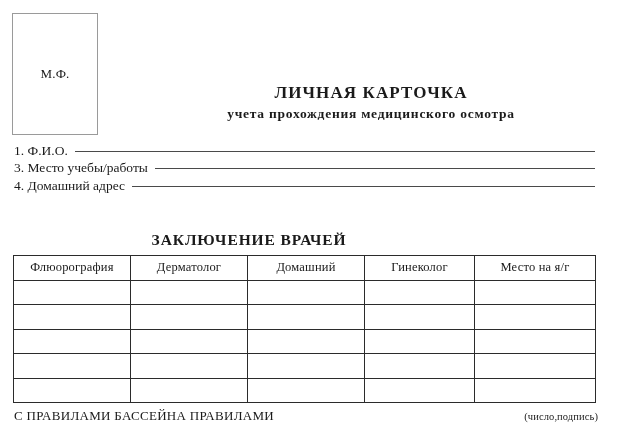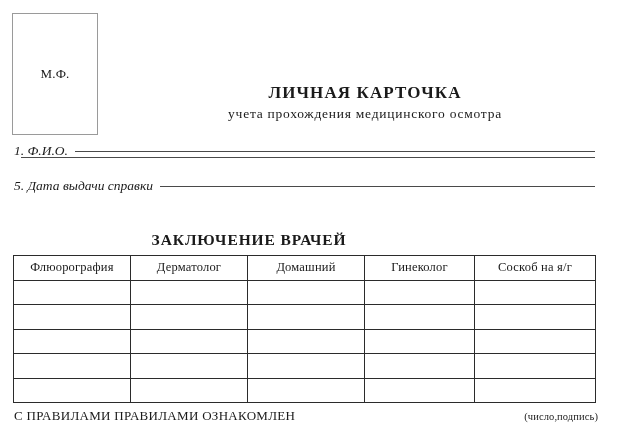--- a/index.html
+++ b/index.html
@@ -38,48 +38,47 @@
   }
   #photo-box .photo-label {
     font-size: 13px;
     letter-spacing: 0.2px;
     color: #1a1a1a;
   }
 
   
   #title-block {
     position: absolute;
-    left: 150px;
+    left: 156px;
     top: 84px;
     width: 430px;
     text-align: center;
   }
   #doc-title {
     font-size: 17px;
     font-weight: bold;
     letter-spacing: 1.1px;
     line-height: 1.1;
     white-space: nowrap;
   }
   #doc-subtitle {
     font-size: 13.5px;
-    font-weight: normal;
+    font-weight: bold;
     letter-spacing: 0.75px;
     margin-top: 4px;
     line-height: 1.1;
     white-space: nowrap;
   }
 
   
   #fields {
     position: absolute;
     left: 14px;
     top: 143px;
     width: 592px;
-    font-style: italic;
   }
   .field-row {
     display: flex;
     align-items: baseline;
     height: 17.4px;
   }
   .field-label {
     font-size: 13.5px;
     white-space: nowrap;
     flex: 0 0 auto;
@@ -167,45 +166,46 @@
     <div id="doc-title">ЛИЧНАЯ КАРТОЧКА</div>
     <div id="doc-subtitle">учета прохождения медицинского осмотра</div>
   </div>
 
   <div id="fields">
       <div class="field-row">
         <span class="field-label">1. Ф.И.О.</span>
         <span class="field-rule"></span>
       </div>
       <div class="field-row">
+        <span class="field-label">3. Место учебы/работы</span>
         <span class="field-rule"></span>
       </div>
       <div class="field-row">
-        <span class="field-label">5. Дата выдачи справки</span>
+        <span class="field-label">4. Домашний адрес</span>
         <span class="field-rule"></span>
       </div>
     </div>
 
   <div id="section-heading">ЗАКЛЮЧЕНИЕ ВРАЧЕЙ</div>
 
   <table id="doctors-table">
     <colgroup>
       <col class="c0">
         <col class="c1">
         <col class="c2">
         <col class="c3">
         <col class="c4">
     </colgroup>
     <thead>
       <tr id="thead-row">
           <th>Флюорография</th>
           <th>Дерматолог</th>
           <th>Домашний</th>
           <th>Гинеколог</th>
-          <th>Соскоб на я/г</th>
+          <th>Место на я/г</th>
         </tr>
     </thead>
     <tbody id="tbody-rows">
         <tr>
           <td></td>
           <td></td>
           <td></td>
           <td></td>
           <td></td>
         </tr>
@@ -234,17 +234,17 @@
           <td></td>
           <td></td>
           <td></td>
           <td></td>
           <td></td>
         </tr>
       </tbody>
   </table>
 
   <div id="footer">
-    <span id="footer-left">С ПРАВИЛАМИ ПРАВИЛАМИ ОЗНАКОМЛЕН</span>
+    <span id="footer-left">С ПРАВИЛАМИ БАССЕЙНА ПРАВИЛАМИ</span>
     <span id="footer-right">(число,подпись)</span>
   </div>
 
 </div>
 
 </body></html>

